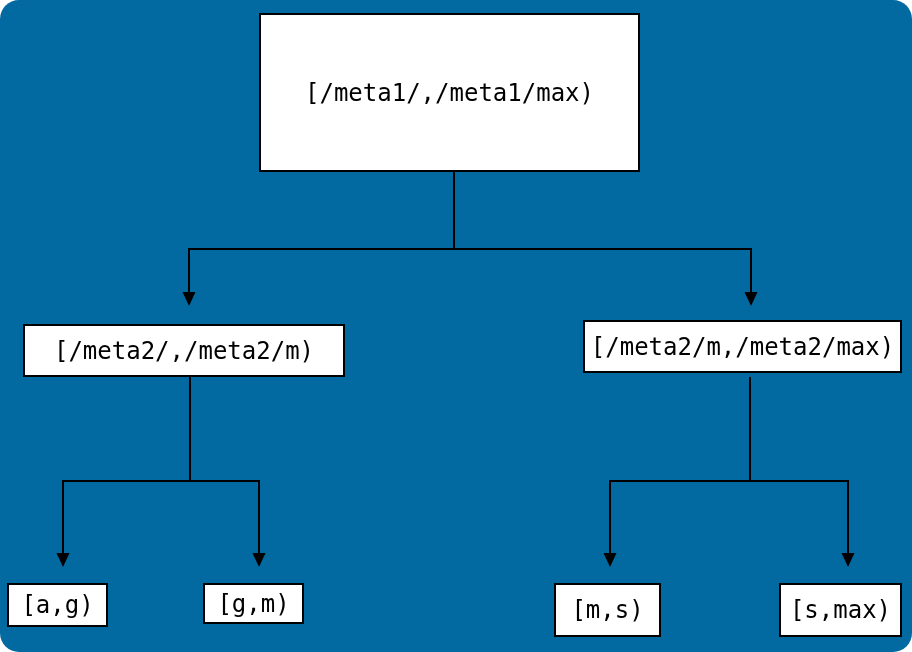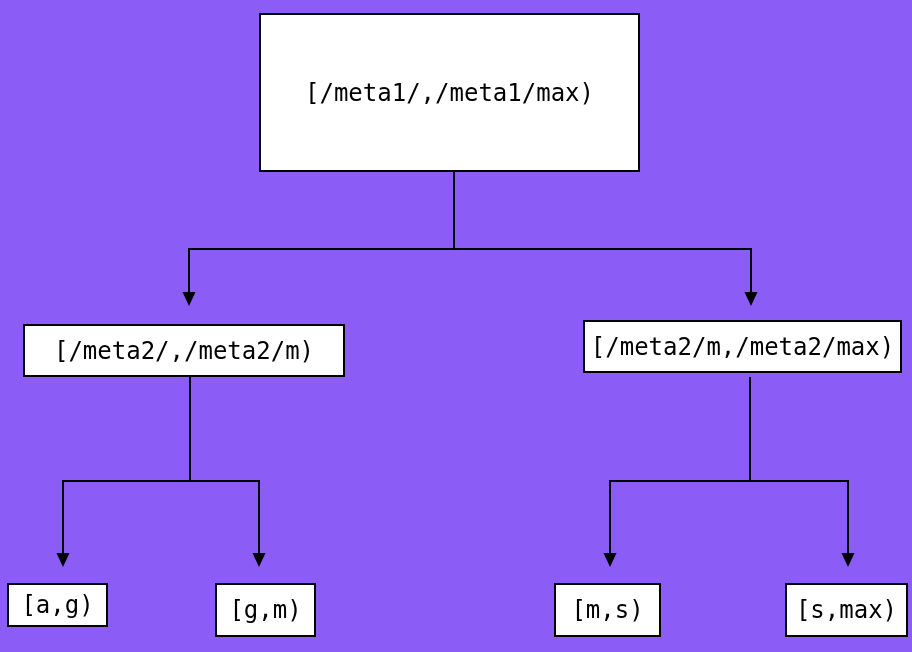--- a/index.html
+++ b/index.html
@@ -9,22 +9,23 @@
   body {
     width: 912px;
     height: 652px;
     background: #ffffff;
     font-family: "DejaVu Sans Mono", "Liberation Mono", monospace;
   }
   .stage {
     position: relative;
     width: 912px;
     height: 652px;
-    background: #8b5cf6;
+    background: #0369a1;
     overflow: hidden;
+    border-radius: 19px;
   }
   .connectors {
     position: absolute;
     left: 0;
     top: 0;
     width: 912px;
     height: 652px;
   }
   .node {
     position: absolute;
@@ -74,19 +75,19 @@
   </svg>
 
   <div class="node" style="left:259px; top:13px; width:381px; height:159px;">[/meta1/,/meta1/max)</div>
 
   <div class="node" style="left:23px; top:324px; width:322px; height:53px;">[/meta2/,/meta2/m)</div>
 
   <div class="node" style="left:583px; top:320px; width:319px; height:53px;">[/meta2/m,/meta2/max)</div>
 
   <div class="node" style="left:7px; top:583px; width:101px; height:44px;">[a,g)</div>
 
-  <div class="node" style="left:215px; top:583px; width:101px; height:54px;text-align:right;">[g,m)</div>
+  <div class="node" style="left:203px; top:583px; width:101px; height:41px;text-align:right;">[g,m)</div>
 
   <div class="node" style="left:554px; top:583px; width:107px; height:54px;">[m,s)</div>
 
-  <div class="node" style="left:779px; top:583px; width:123px; height:54px;margin-left:6px;">[s,max)</div>
+  <div class="node" style="left:779px; top:583px; width:123px; height:54px;">[s,max)</div>
 
 </div>
 
 </body></html>

